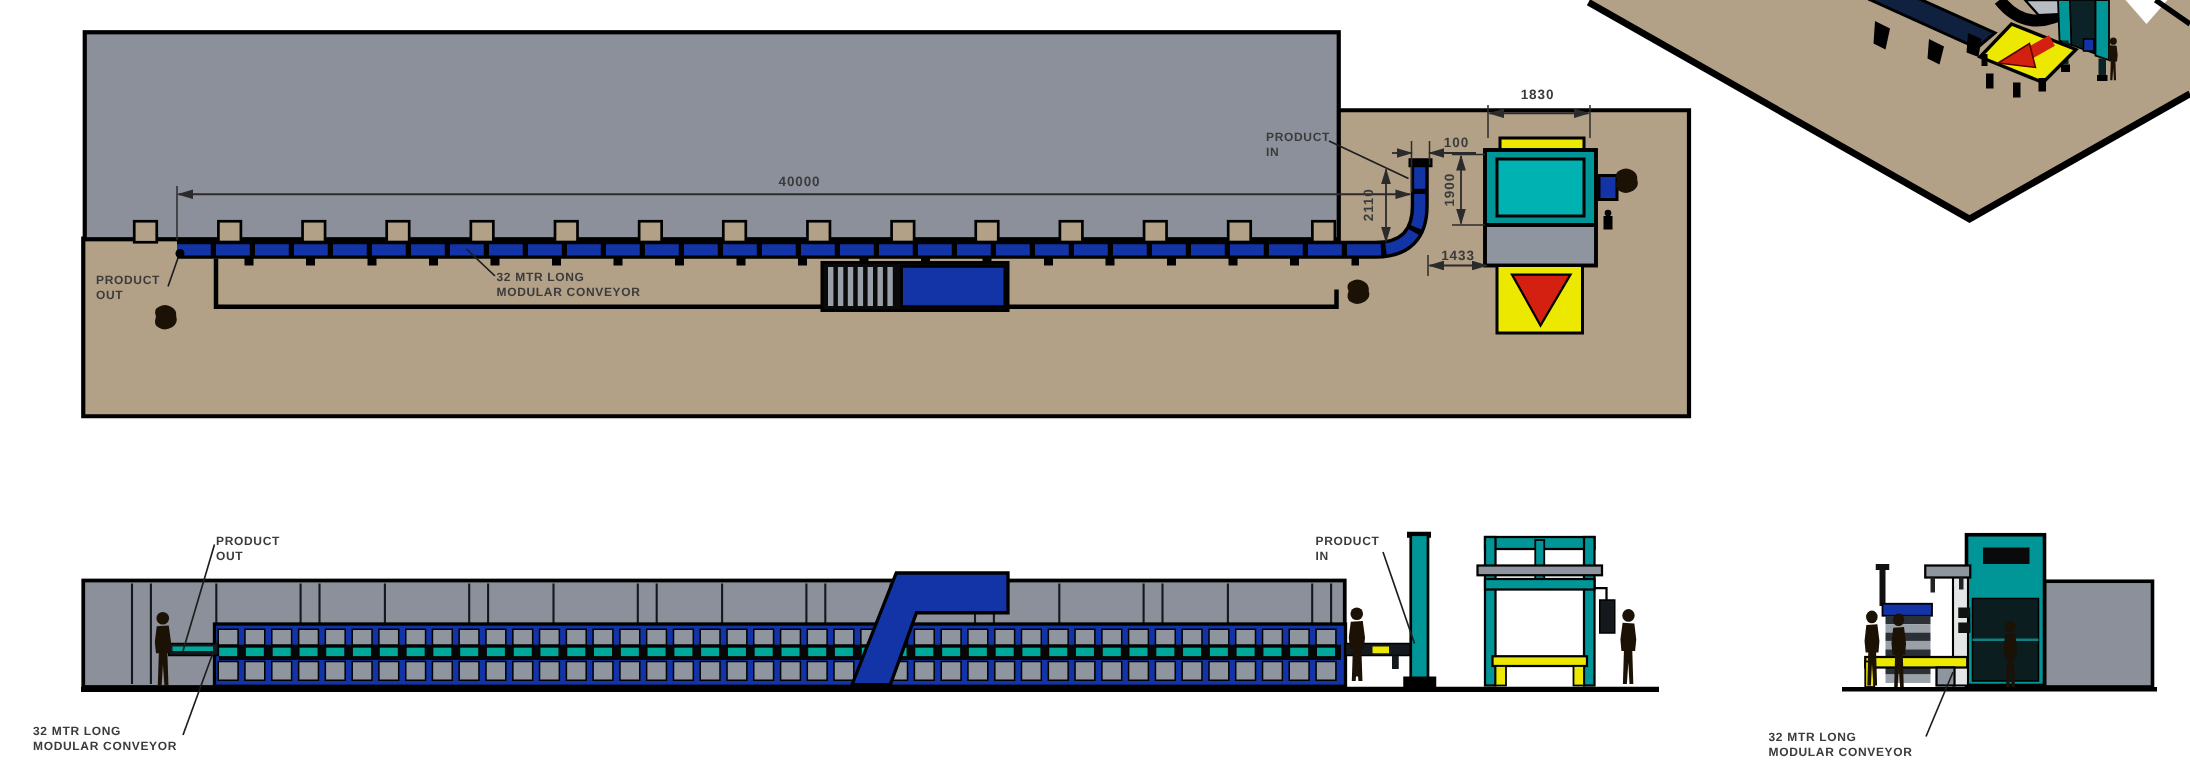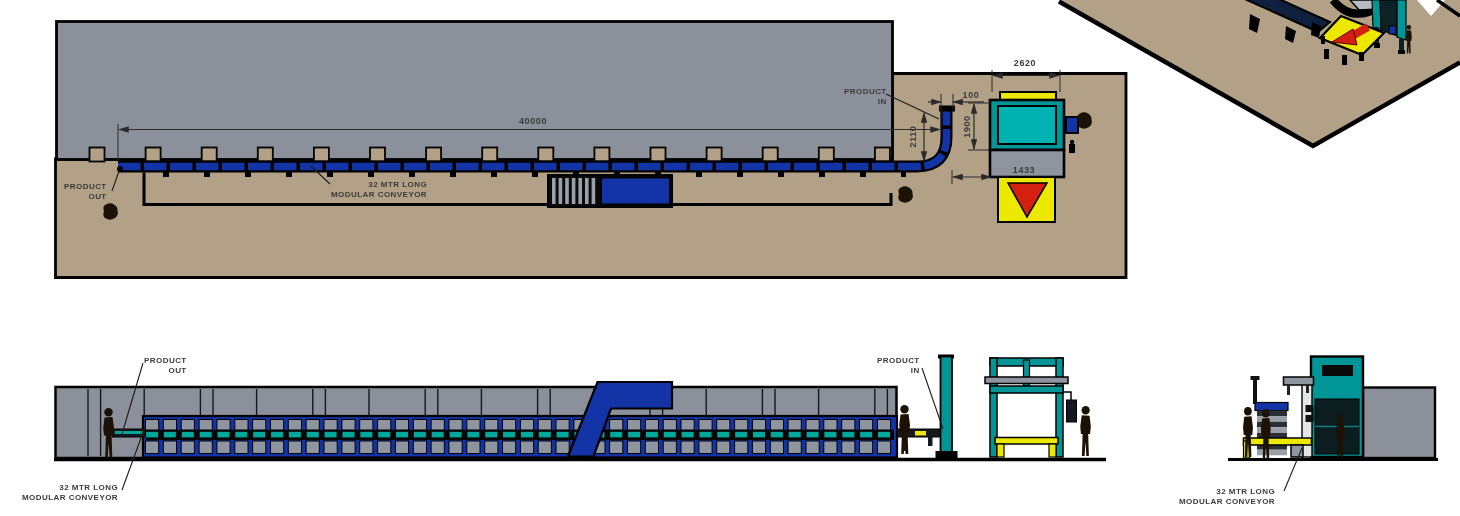--- a/index.html
+++ b/index.html
@@ -1,20 +1,20 @@
 <!DOCTYPE html>
 <html style="--floor-tan: #b2a187; --building-gray: #8b909a; --panel-gray: #8f959e; --conveyor-blue: #1334a6; --machine-teal: #009597; --machine-teal-light: #00b2b2; --belt-teal: #00a79b; --highlight-yellow: #ece800; --arrow-red: #d42010; --label-gray: #3b3b3b;"><head>
 <meta charset="utf-8">
 <style>
   html,body{margin:0;padding:0;background:#fff;}
   #canvas{position:relative;width:1460px;height:516px;background:#fff;overflow:hidden;
           font-family:"Liberation Sans",sans-serif;}
   svg{position:absolute;left:0;top:0;}
   .lbl{position:absolute;font-size:8px;font-weight:700;color:var(--label-gray,#3b3b3b);
-       letter-spacing:.45px;line-height:9.5px;white-space:pre-line;text-align:right;}
+       letter-spacing:.45px;line-height:9.5px;white-space:pre-line;}
   .dim{position:absolute;font-size:9px;font-weight:700;color:var(--label-gray,#3b3b3b);
        letter-spacing:.6px;text-align:center;width:44px;height:11px;line-height:11px;}
   .vdim{transform:rotate(-90deg);}
   .f-tan{fill:var(--floor-tan,#b2a187);}
   .f-bld{fill:var(--building-gray,#8b909a);}
   .f-blue{fill:var(--conveyor-blue,#1334a6);}
   .f-teal{fill:var(--machine-teal,#009597);}
   .f-tealL{fill:var(--machine-teal-light,#00b2b2);}
   .f-belt{fill:var(--belt-teal,#00a79b);}
   .f-yel{fill:var(--highlight-yellow,#ece800);}
@@ -417,22 +417,22 @@
 OUT</div>
 <div class="lbl" style="left:331px;top:180px;">32 MTR LONG
 MODULAR CONVEYOR</div>
 <div class="lbl" style="left:844px;top:87px;">PRODUCT
 IN</div>
 
 <div class="dim" style="left:511px;top:116px;">40000</div>
 <div class="dim vdim" style="left:891px;top:131px;">2110</div>
 <div class="dim" style="left:949px;top:90px;">100</div>
 <div class="dim vdim" style="left:945px;top:121px;">1900</div>
-<div class="dim" style="left:1002px;top:165px;">1433</div>
-<div class="dim" style="left:1003px;top:58px;">2620</div>
+<div class="dim" style="left:950px;top:165px;">1433</div>
+<div class="dim" style="left:1003px;top:58px;">1830</div>
 
 <div class="lbl" style="left:144px;top:356px;">PRODUCT
 OUT</div>
 <div class="lbl" style="left:877px;top:356px;">PRODUCT
 IN</div>
 <div class="lbl" style="left:22px;top:483px;">32 MTR LONG
 MODULAR CONVEYOR</div>
 <div class="lbl" style="left:1179px;top:487px;">32 MTR LONG
 MODULAR CONVEYOR</div>
 

